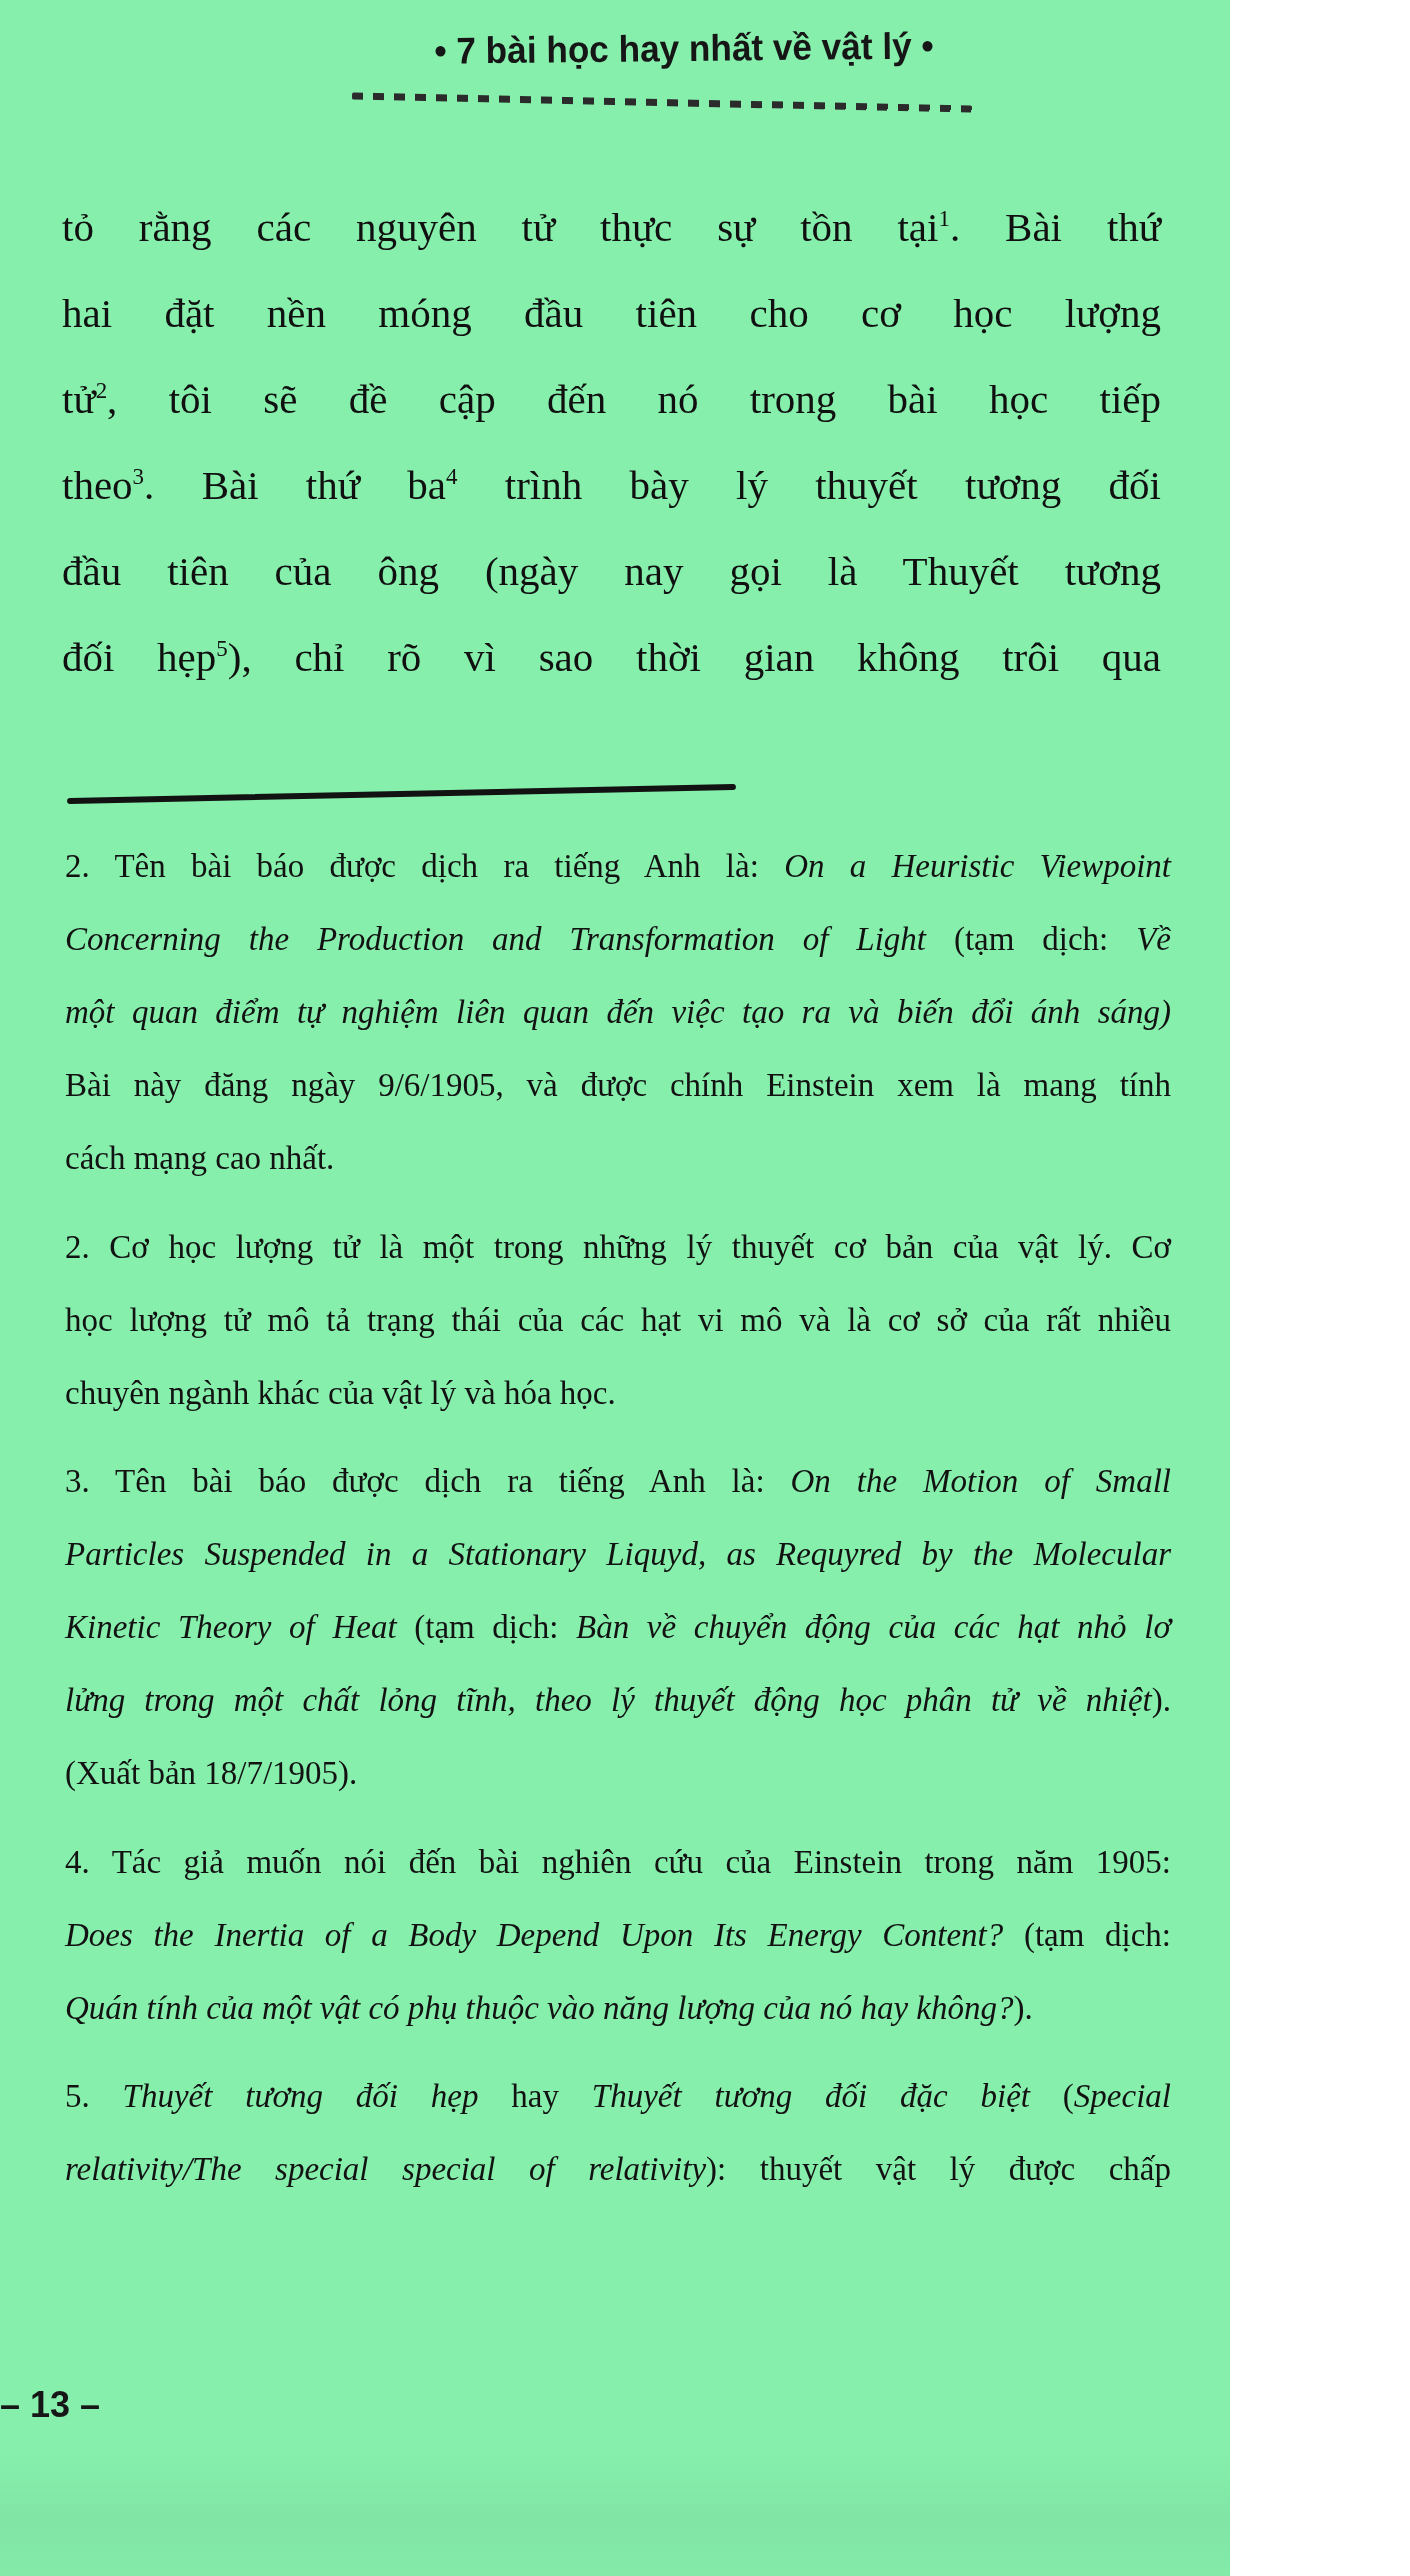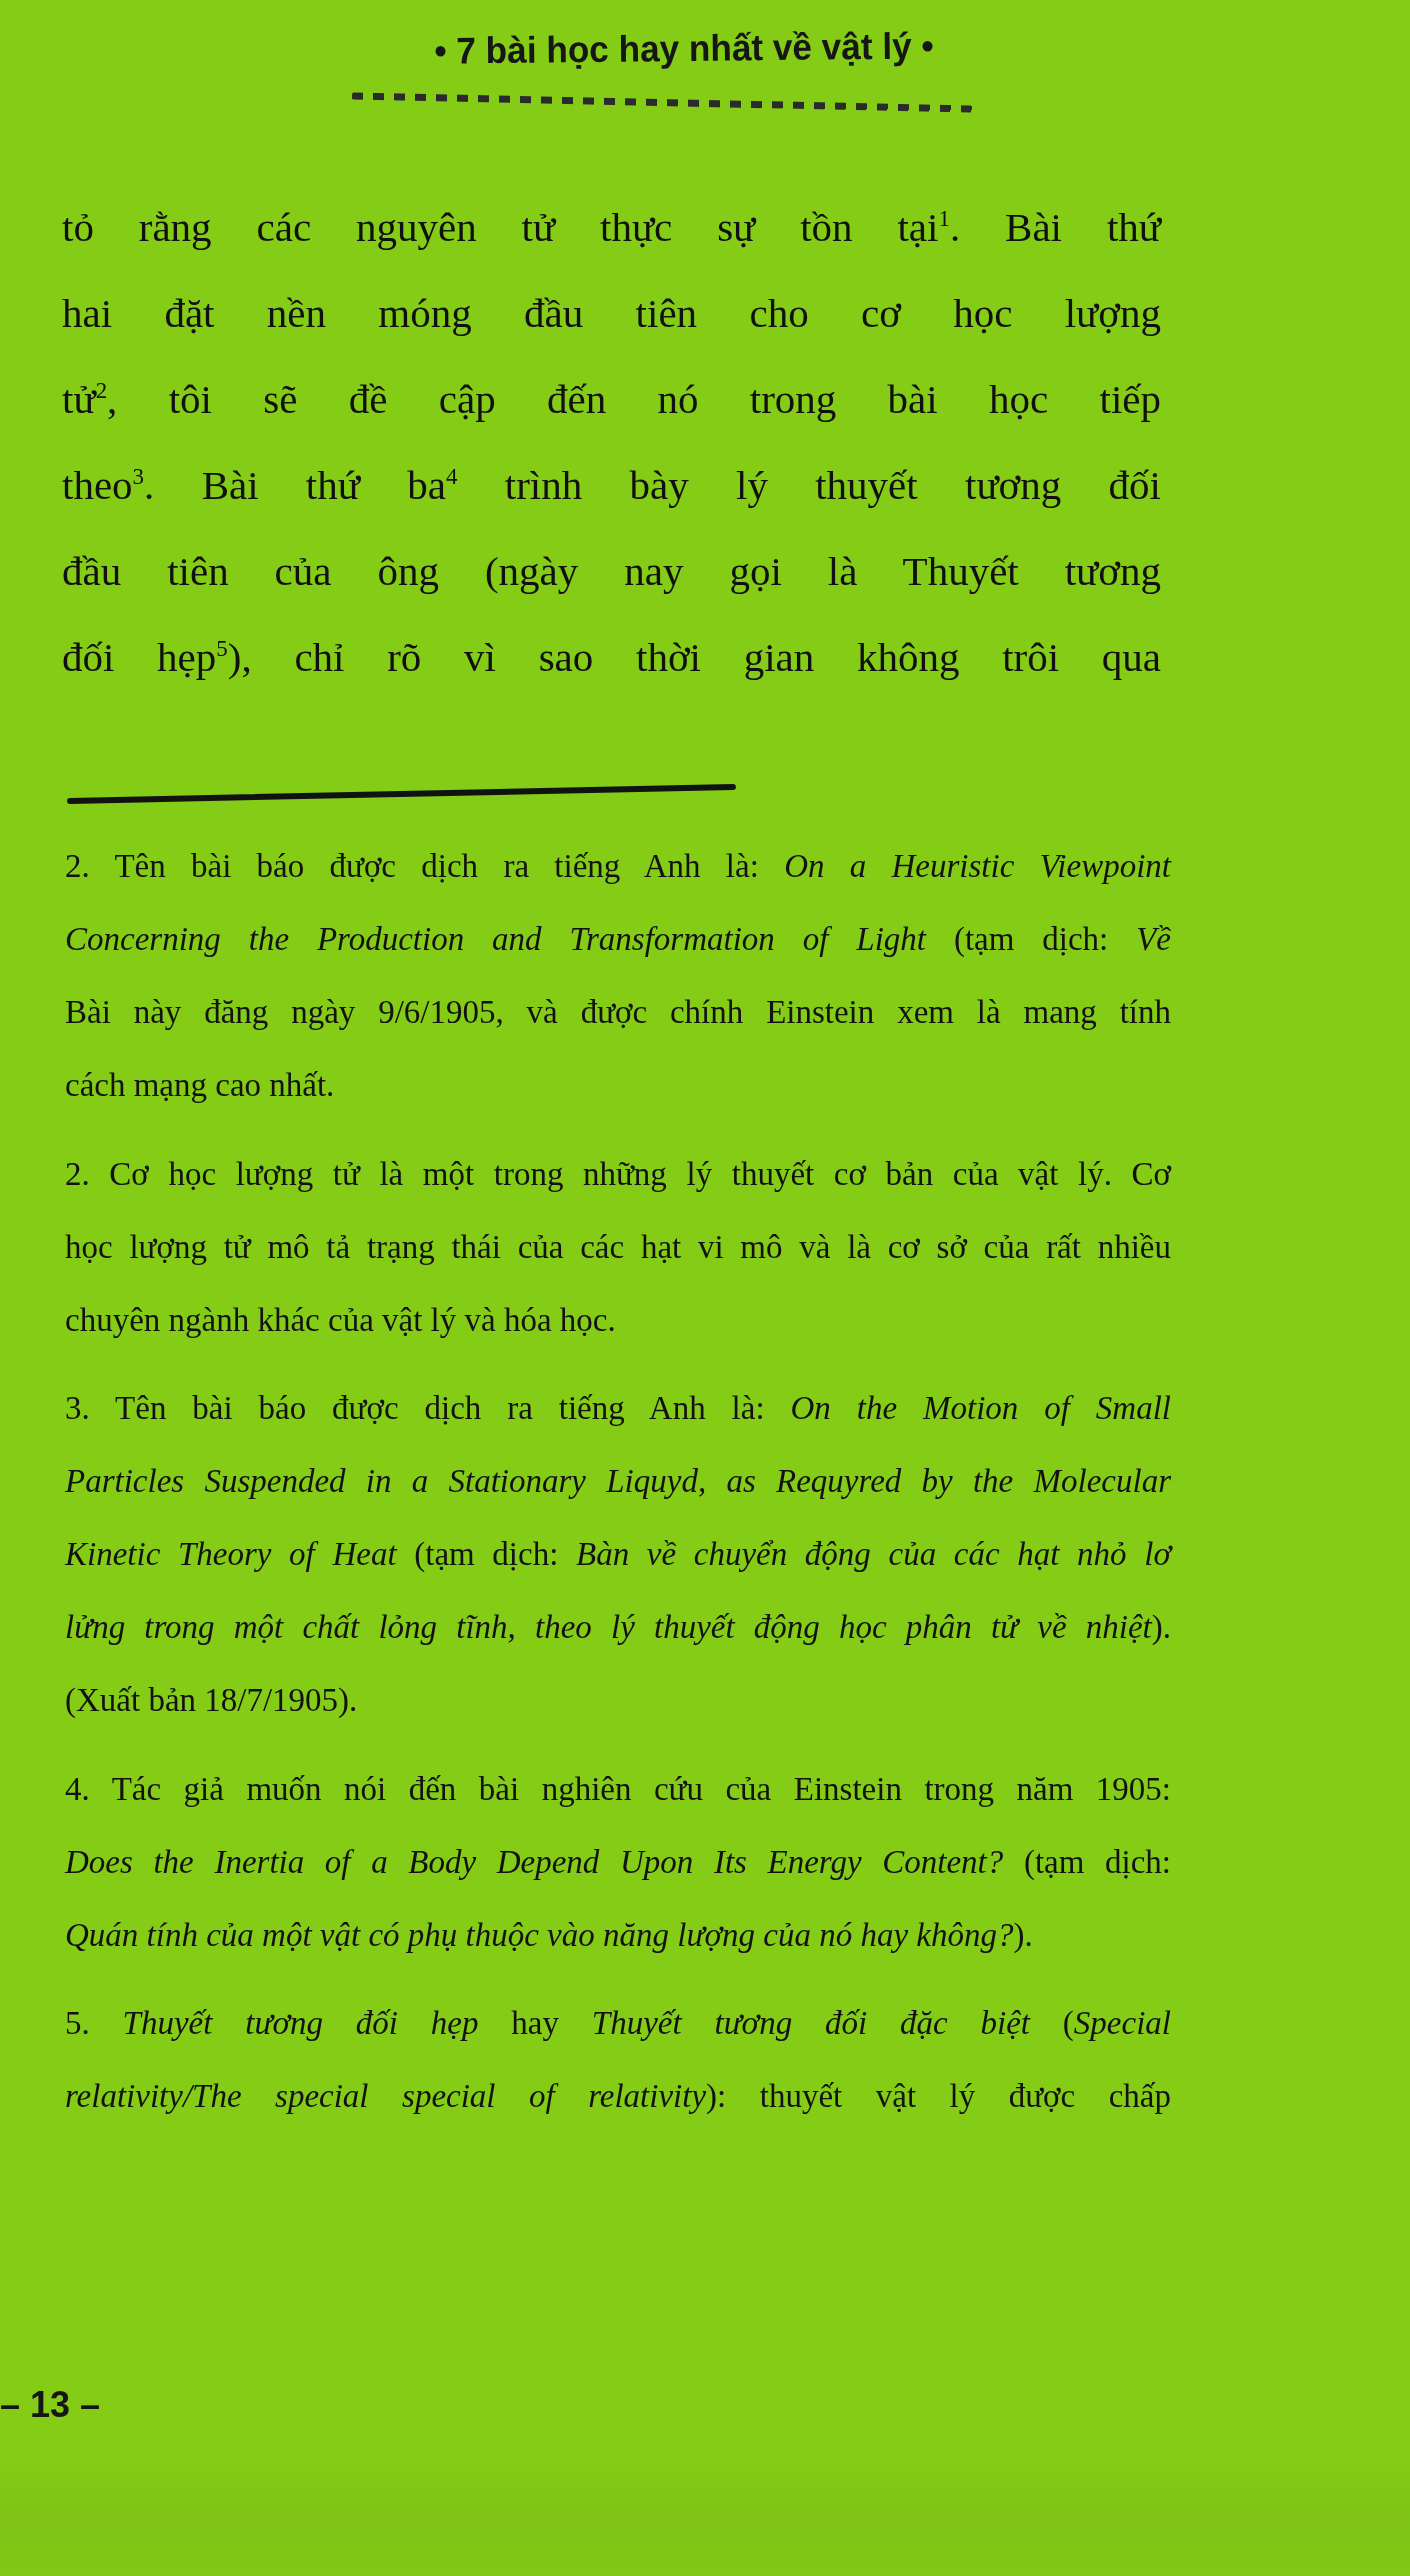--- a/index.html
+++ b/index.html
@@ -1,19 +1,19 @@
 <!DOCTYPE html>
 <html style="font-size:13px"><head>
 <meta charset="utf-8">
 <style>
   html,body{margin:0;padding:0;background:#ffffff;}
   .page{
     position:relative;
-    width:1410px;height:2576px;
-    background:#84cc16;
+    width:1230px;height:2576px;
+    background:#86efac;
     color:#141414;
     font-family:"Liberation Serif", serif;
     overflow:hidden;
   }
   .header{
     position:absolute;top:28px;left:0;width:1368px;
     text-align:center;
     font-family:"Liberation Sans", sans-serif;
     font-weight:bold;
     font-size:37px;
@@ -89,20 +89,21 @@
       <div class="bline"><span>tử</span><sup>2</sup><span>, tôi sẽ đề cập đến nó trong bài học tiếp</span></div>
       <div class="bline"><span>theo</span><sup>3</sup><span>. Bài thứ ba</span><sup>4</sup><span> trình bày lý thuyết tương đối</span></div>
       <div class="bline"><span>đầu tiên của ông (ngày nay gọi là Thuyết tương</span></div>
       <div class="bline"><span>đối hẹp</span><sup>5</sup><span>), chỉ rõ vì sao thời gian không trôi qua</span></div>
     </div>
   <div class="rule"></div>
   <div class="footnotes" id="footnotes">
       <div class="footnote">
         <div class="fline"><span>2. Tên bài báo được dịch ra tiếng Anh là: </span><span class="seg-i">On a Heuristic Viewpoint</span></div>
         <div class="fline"><span class="seg-i">Concerning the Production and Transformation of Light</span><span> (tạm dịch: </span><span class="seg-i">Về</span></div>
+        <div class="fline"><span class="seg-i">một quan điểm tự nghiệm liên quan đến việc tạo ra và biến đổi ánh sáng)</span></div>
         <div class="fline"><span>Bài này đăng ngày 9/6/1905, và được chính Einstein xem là mang tính</span></div>
         <div class="fline last"><span>cách mạng cao nhất.</span></div>
       </div>
       <div class="footnote">
         <div class="fline"><span>2. Cơ học lượng tử là một trong những lý thuyết cơ bản của vật lý. Cơ</span></div>
         <div class="fline"><span>học lượng tử mô tả trạng thái của các hạt vi mô và là cơ sở của rất nhiều</span></div>
         <div class="fline last"><span>chuyên ngành khác của vật lý và hóa học.</span></div>
       </div>
       <div class="footnote">
         <div class="fline"><span>3. Tên bài báo được dịch ra tiếng Anh là: </span><span class="seg-i">On the Motion of Small</span></div>

